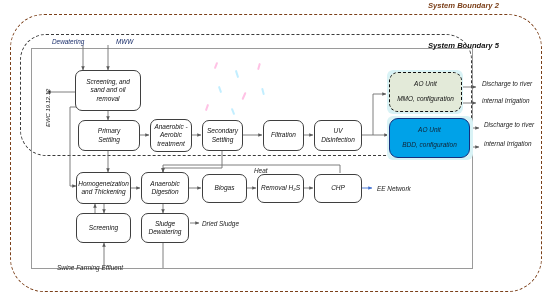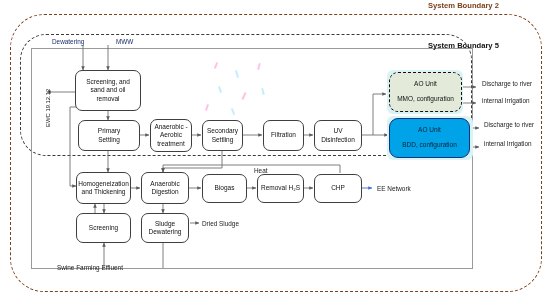--- a/index.html
+++ b/index.html
@@ -1,21 +1,21 @@
 <!DOCTYPE html>
 <html><head>
 <meta charset="utf-8">
 <style>
   html,body{margin:0;padding:0;}
   body{
     width:550px;height:301px;background:#ffffff;
     font-family:"Liberation Sans","DejaVu Sans",sans-serif;
     overflow:hidden;position:relative;
   }
-  #stage{position:absolute;left:0;top:0;width:550px;height:301px;}
+  #stage{position:absolute;left:0;top:0;width:550px;height:301px;font-style:italic;}
   svg#wires{position:absolute;left:0;top:0;width:550px;height:301px;pointer-events:none;}
 
   
   .boundary{position:absolute;box-sizing:border-box;}
   .b2{
     left:10px;top:14px;width:532px;height:278px;
     border:1.6px dashed #7b3f19;border-radius:34px;
   }
   .b1{
     left:20px;top:34px;width:452px;height:122px;

